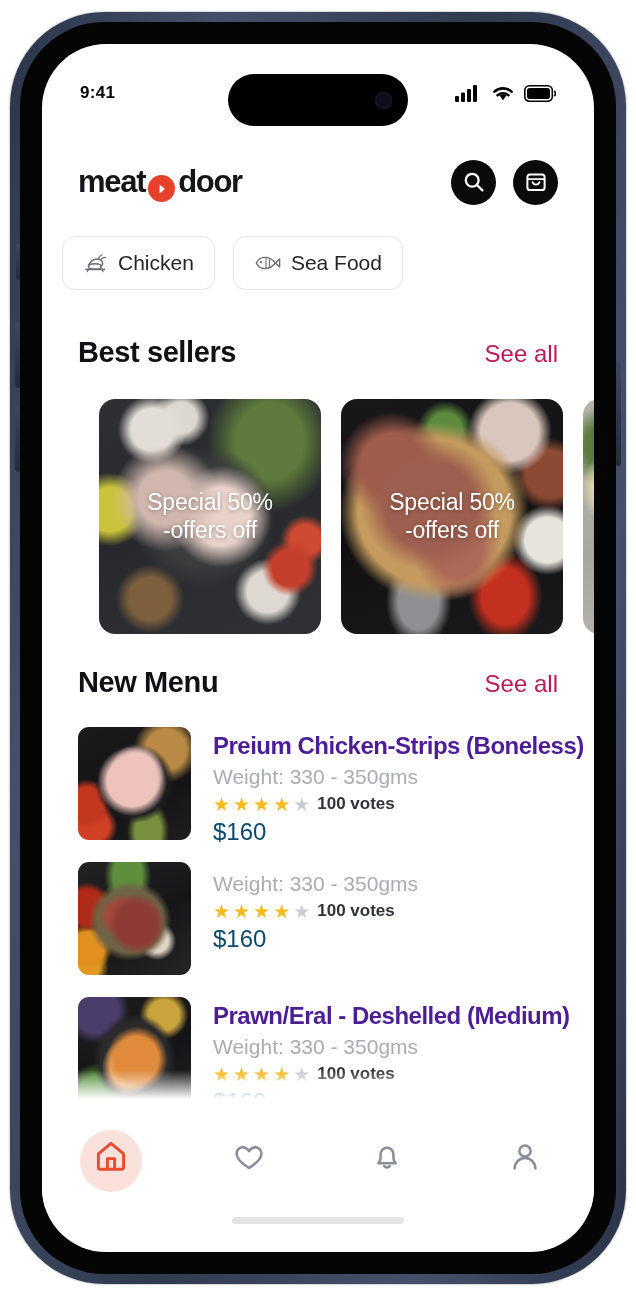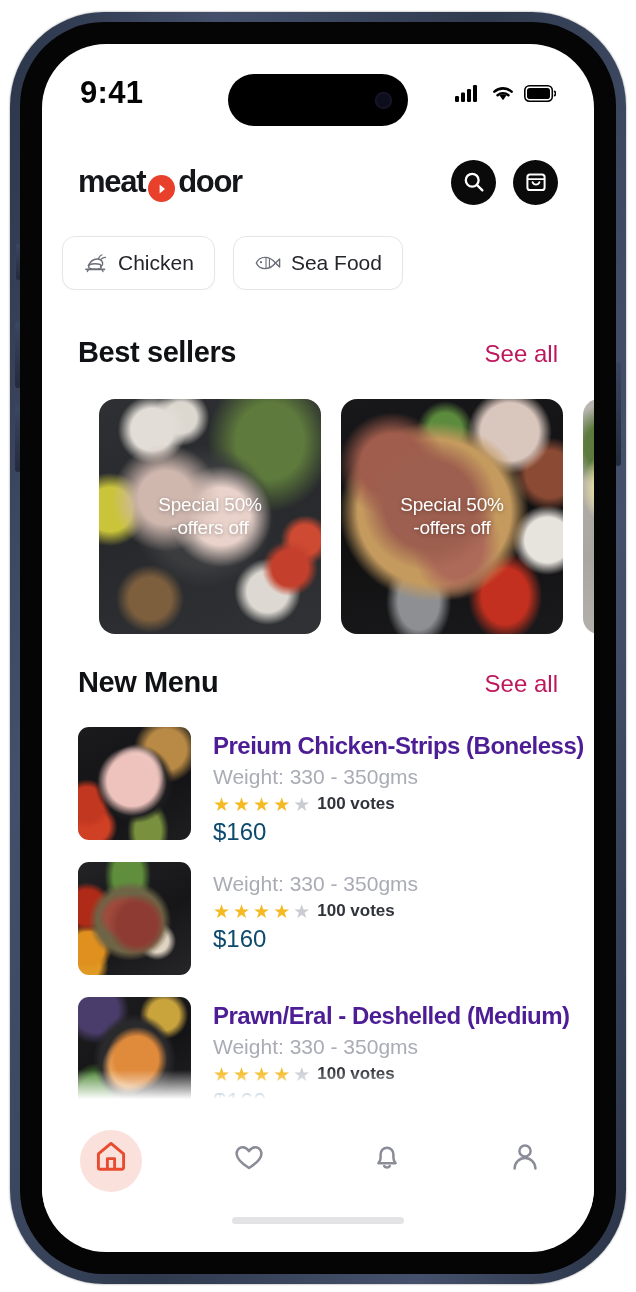--- a/index.html
+++ b/index.html
@@ -35,21 +35,21 @@
   .btn-volup{  left:5px; top:310px; width:6px; height:66px; }
   .btn-voldn{  left:5px; top:394px; width:6px; height:66px; }
   .btn-power{  right:5px; top:350px; width:6px; height:104px; }
 
   
   .statusbar{
     position:absolute; left:0; top:0; width:100%; height:92px;
     display:flex; align-items:center; justify-content:space-between;
     padding:0 38px; z-index:6;
   }
-  .status-time{ font-size:31px; font-weight:600; color:#050505; letter-spacing:.3px; margin-top:6px; }
+  .status-time{ font-size:17px; font-weight:600; color:#050505; letter-spacing:.3px; margin-top:6px; }
   .status-right{ display:flex; align-items:center; gap:9px; margin-top:6px; }
 
   .island{
     position:absolute; left:50%; transform:translateX(-50%); top:30px;
     width:180px; height:52px; border-radius:26px; background:#000;
     display:flex; align-items:center; justify-content:flex-end; padding-right:16px; z-index:7;
   }
   .island-cam{ width:17px; height:17px; border-radius:50%; background:#0d0d1c; box-shadow:inset 0 0 3px #2a2a48; }
 
   
@@ -97,21 +97,21 @@
   .banners{
     position:absolute; left:0; top:355px; width:100%; height:235px;
     display:flex; gap:20px; padding-left:57px; overflow:hidden;
   }
   .banner{
     flex:0 0 auto; width:222px; height:235px; border-radius:16px;
     position:relative; overflow:hidden; cursor:pointer;
   }
   .banner-label{
     position:absolute; left:0; right:0; top:50%; transform:translateY(-50%);
-    text-align:center; color:#fff; font-size:19px; font-weight:400;
+    text-align:center; color:#fff; font-size:23px; font-weight:400;
     line-height:1.26; letter-spacing:-.2px; text-shadow:0 1px 4px rgba(0,0,0,.33);
     padding:0 6px; white-space:pre-line;
   }
 
   
   .ph{ position:absolute; inset:0; }
   .bz1{ background:
       radial-gradient(circle at 30% 42%, #cfb7ae 0 13%, rgba(207,183,174,0) 26%),
       radial-gradient(circle at 55% 50%, #e8d2ca 0 17%, rgba(232,210,202,0) 30%),
       radial-gradient(ellipse at 47% 50%, #3a3c3e 0 30%, rgba(58,60,62,0) 43%),

